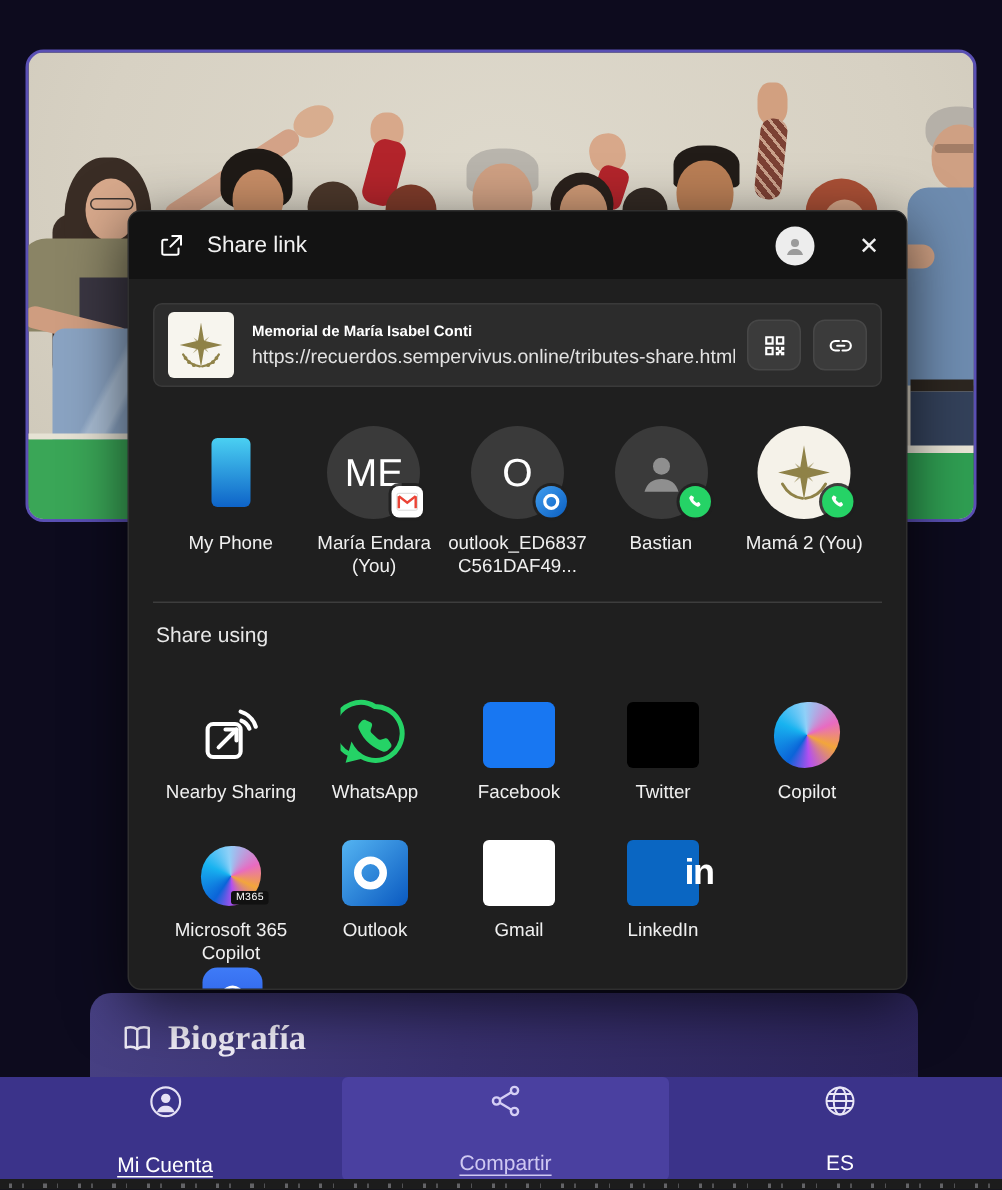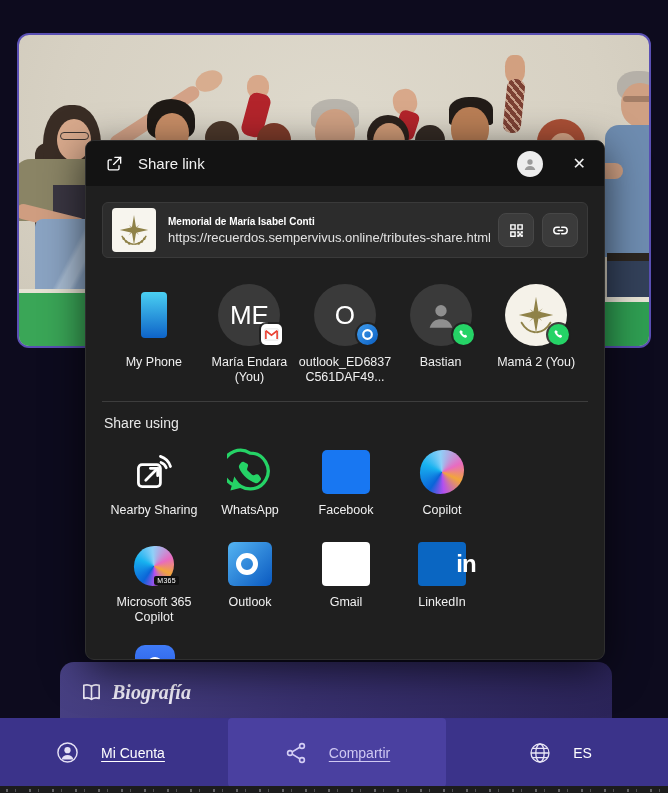--- a/index.html
+++ b/index.html
@@ -74,21 +74,21 @@
   .badge.outlook { background:linear-gradient(135deg,#3f9ef0,#0b5ec0); }
   .badge.wa { background:#25d366; }
   .c-label {
     font-size:12.5px; line-height:15px; color:#f0f0f0; text-align:center;
     width:94px; overflow-wrap:anywhere;
   }
   .phone-shape { width:26px; height:46px; border-radius:4px;
     background:linear-gradient(180deg,#4ad0f2,#0e63c8); }
 
   .divider { height:1px; background:#3d3d3d; margin:16px 16px 0; }
-  .share-using { margin:13px 18px 0; font-size:14px; color:#e8e8e8; }
+  .share-using { margin:13px 18px 18px; font-size:14px; color:#e8e8e8; }
 
   .apps-row { display:flex; padding:17px 20px 0; }
   .app { width:96px; display:flex; flex-direction:column; align-items:center; }
   .a-icon { width:46px; height:46px; margin-bottom:9px; display:flex; align-items:flex-end; justify-content:center; position:relative; }
   .a-label { font-size:12.5px; line-height:15px; color:#f0f0f0; text-align:center; width:96px; }
   .a-sub { font-size:12.5px; color:#dcdcdc; margin-top:1px; }
 
   .sq { border-radius:5px; width:44px; height:44px; display:flex; align-items:center; justify-content:center;padding-left:48px; }
   .fb { background:#1877f2; }
   .tw { background:#000; border-radius:4px; }
@@ -115,33 +115,33 @@
     display:flex; align-items:center; justify-content:center; }
 
   
   .bio-panel {
     position:absolute; left:60px; top:662px; width:552px; height:60px;
     border-radius:14px 14px 0 0;
     background:linear-gradient(100deg,#474083 0%, #38306e 45%, #2b2459 100%);
     display:flex; align-items:center; padding-left:20px; z-index:5;
   }
   .bio-title {
-    font-family:"Liberation Serif", serif; font-weight:bold; font-size:20px;
-    color:#f1eef9; margin-left:9px;font-style:italic;
+    font-family:"Liberation Serif", serif; font-weight:bold; font-size:23px;
+    color:#f1eef9; margin-left:9px;
   }
   .bottom-nav {
     position:absolute; left:0; top:718px; width:668px; height:69px;
     background:#3b338a; z-index:6;
   }
   .nav-highlight {
     position:absolute; left:228px; top:0; width:218px; height:69px;
     background:#4a40a0; border-radius:4px;
   }
   .nav-item {
-    position:absolute; top:0; height:69px; display:flex; flex-direction:row;
+    position:absolute; top:0; height:69px; display:flex; flex-direction:column;
     align-items:center; justify-content:center; gap:21px;
   }
   .nav-item .lbl { font-size:14px; color:#fff; }
   .nav-item .lbl.u { text-decoration:underline; text-underline-offset:3px; }
   .nav-mi { left:30px; width:160px; }
   .nav-co { left:228px; width:218px; }
   .nav-co .lbl { color:#cfc8f2; }
   .nav-es { left:480px; width:160px; }
 
   .bottom-strip {
@@ -401,20 +401,30 @@
         <div class="sq fb">
             <svg width="44" height="44" viewBox="0 0 24 24" fill="#fff">
               <path d="M14 8.5V7c0-.8.2-1.2 1.3-1.2H17V3h-2.3C11.9 3 11 4.4 11 6.7v1.8H9v3h2V21h3v-9.5h2.3l.4-3z"></path>
             </svg>
           </div>
       </div>
       <div class="a-label">Facebook</div>
     </div>
     <div class="app">
       <div class="a-icon">
+        <div class="sq tw">
+            <svg width="26" height="26" viewBox="0 0 24 24" fill="#fff">
+              <path d="M3.5 3h5.2l4 5.8L17.8 3h2.9l-6.7 8.2L21 21h-5.2l-4.3-6.2L6.2 21H3.3l7.1-8.7z"></path>
+            </svg>
+          </div>
+      </div>
+      <div class="a-label">Twitter</div>
+    </div>
+    <div class="app">
+      <div class="a-icon">
           <div class="copilot-blob"></div>
         </div>
       <div class="a-label">Copilot</div>
     </div>
   </div>
 
   <div class="apps-row" style="padding-top:22px;">
     <div class="app">
       <div class="a-icon">
         <div class="copilot-blob" style="width:40px;height:40px;"></div>

